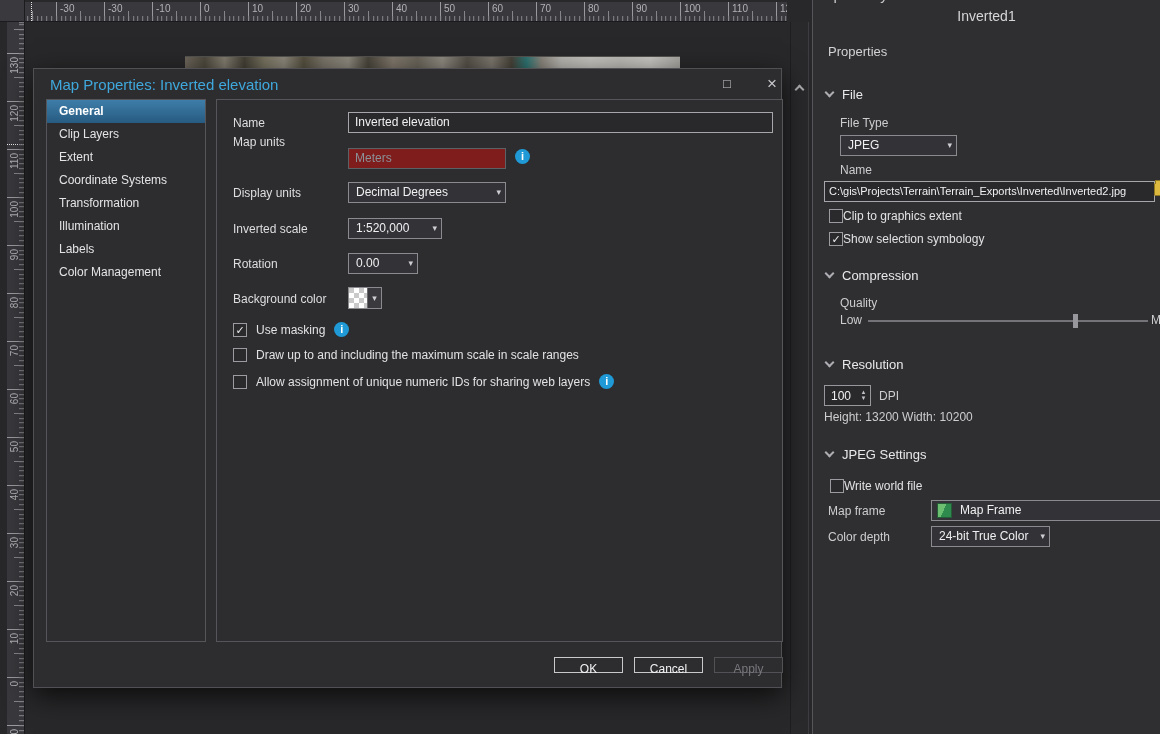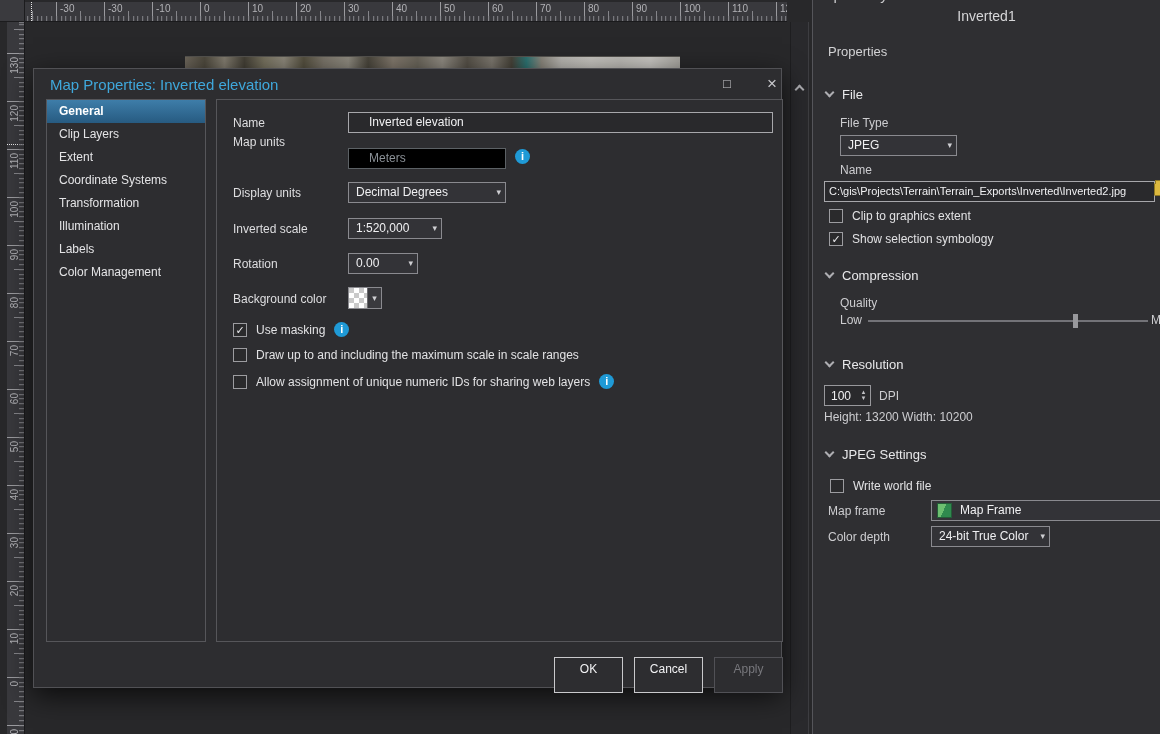--- a/index.html
+++ b/index.html
@@ -57,54 +57,54 @@
   #btn-close{left:726px;font-size:17px}
   #dlg-tabs{position:absolute;left:12px;top:30px;width:160px;height:543px;
     border:1px solid #56565a;background:#2d2d30}
   .tab{height:23px;line-height:23px;padding-left:12px;font-size:12px;color:#e4e4e6;
     white-space:nowrap;overflow:hidden}
   .tab.sel{background:linear-gradient(180deg,#3e7da9 0,#275b81 100%);color:#fff;font-weight:bold}
   #dlg-content{position:absolute;left:182px;top:30px;width:567px;height:543px;
     border:1px solid #56565a;background:#2d2d30}
   .flabel{position:absolute;left:16px;font-size:12px;color:#dedee0;white-space:nowrap}
   .tinput{position:absolute;background:#29292c;border:1px solid #a7a7ab;color:#f0f0f2;
-    font-size:12px;height:21px;line-height:19px;padding:0 20px;white-space:nowrap;overflow:hidden}
-  .tinput.disabled{background:#000000;border-color:#5c6165;color:#8b9197}
+    font-size:12px;height:21px;line-height:19px;padding:0 6px;white-space:nowrap;overflow:hidden}
+  .tinput.disabled{background:#7f1d1d;border-color:#5c6165;color:#8b9197}
   .dsel{position:absolute;background:#333337;border:1px solid #8a8a8f;color:#f0f0f2;
     font-size:12px;height:21px;line-height:19px;padding:0 18px 0 7px;white-space:nowrap;overflow:hidden}
   .dsel .arr{position:absolute;right:4px;top:0;line-height:19px;font-size:9px;color:#cfcfd2}
   .cb{display:inline-block;width:14px;height:14px;border:1px solid #9c9ca0;background:#2a2a2c;
     color:#ececee;font-size:11px;line-height:13px;text-align:center;flex:none}
   .info{display:inline-block;width:15px;height:15px;border-radius:50%;background:#1f9ad6;
     color:#fff;font-size:11px;font-weight:bold;line-height:15px;text-align:center;flex:none}
   .cbrow{position:absolute;left:16px;display:flex;align-items:center;gap:9px;font-size:12px;
     color:#e2e2e4;white-space:nowrap}
   #bg-swatch{position:absolute;left:131px;top:187px;width:34px;height:22px;
     border:1px solid #8a8a8f;background:#3a3a3e;display:flex}
   #bg-swatch .checker{width:19px;height:100%;border-right:1px solid #6a6a6e;
     background:repeating-conic-gradient(#ffffff 0 25%,#c9c9c9 0 50%) 0 0/10px 10px}
   #bg-swatch .arr{flex:1;text-align:center;line-height:20px;font-size:9px;color:#cfcfd2}
-  .dlgbtn{position:absolute;top:588px;width:69px;height:36px;background:#2d2d30;
+  .dlgbtn{position:absolute;top:588px;width:69px;height:16px;background:#2d2d30;
     border:1px solid #c9c9cc;color:#f2f2f4;font-size:12px;text-align:center;line-height:22px}
   #btn-ok{left:520px}#btn-cancel{left:600px}
   #btn-apply{left:680px;border-color:#515156;color:#77777c}
 
   
   #pane{position:absolute;left:812px;top:0;width:348px;height:734px;background:#2f2f32;
     border-left:1px solid #55555a}
   #pane-frag{position:absolute;left:3px;top:0;width:220px;height:5px;overflow:hidden}
   #pane-frag span{display:block;margin-top:-14px;font-size:15px;color:#c9c9cc}
   #pane-item{position:absolute;left:0;right:0;top:8px;text-align:center;font-size:14px;color:#d6d6d8}
   #pane-props{position:absolute;left:15px;top:44px;font-size:13px;color:#d2d2d4}
   .sect{position:absolute;left:13px;display:flex;align-items:center;gap:9px;font-size:13px;
     color:#e8e8ea;white-space:nowrap}
   .chev{width:7px;height:7px;border-left:2px solid #aeaeb2;border-bottom:2px solid #aeaeb2;
     transform:rotate(-45deg);margin-top:-4px;flex:none}
   .plabel{position:absolute;font-size:12px;color:#cdcdd0;white-space:nowrap}
-  .pcbrow{position:absolute;display:flex;align-items:center;gap:9px;font-size:12px;
+  .pcbrow{position:absolute;display:flex;align-items:center;font-size:12px;
     color:#e2e2e4;white-space:nowrap}
   #ft-sel{left:27px;top:135px;width:117px}
   #path-input{left:11px;top:181px;width:331px;font-size:11px;padding:0 4px}
   .folder{position:absolute;left:341px;top:183px;width:18px;height:13px;background:#dcb83e;
     border:1px solid #8f7722;border-radius:1px}
   .folder::before{content:"";position:absolute;left:0;top:-4px;width:8px;height:3px;
     background:#dcb83e;border:1px solid #8f7722;border-bottom:none}
   #q-track{position:absolute;left:55px;top:320px;width:280px;height:2px;background:#737378}
   #q-handle{position:absolute;top:314px;width:5px;height:14px;background:#98989c}
   #dpi-spin{position:absolute;left:11px;top:385px;width:47px;height:21px;border:1px solid #98989c;

